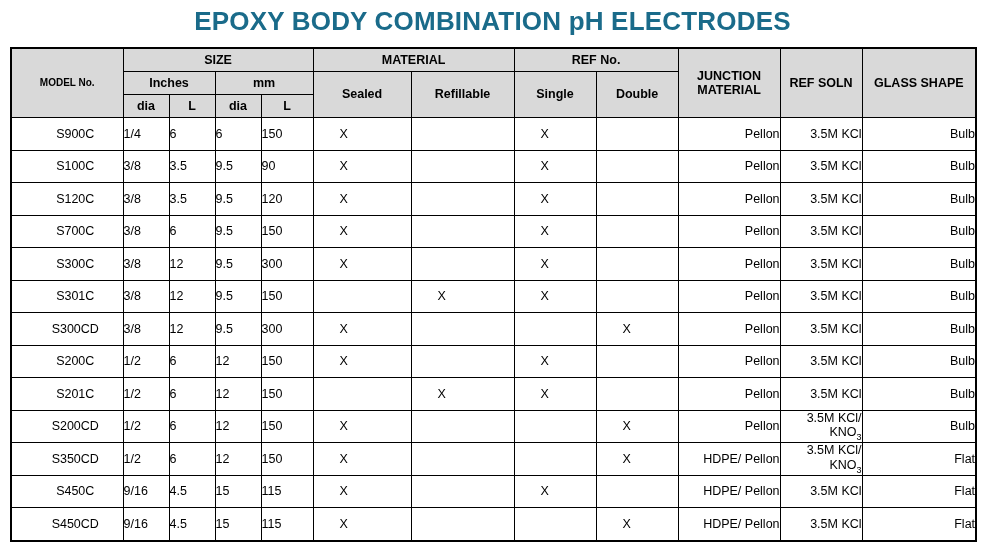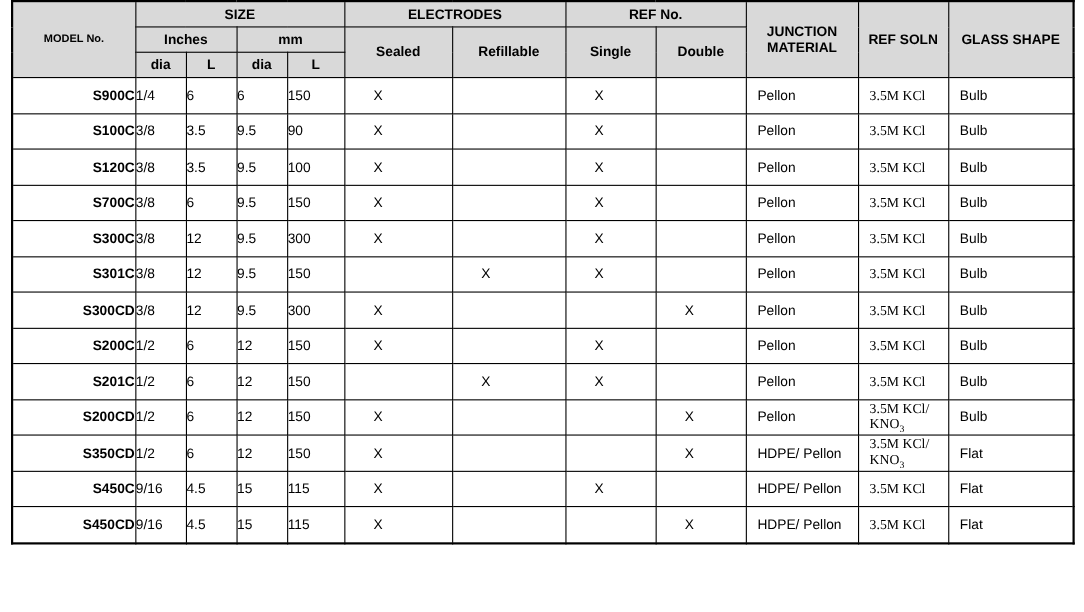--- a/index.html
+++ b/index.html
@@ -59,41 +59,40 @@
   }
   thead th.model {
     font-size: 10px;
   }
   tbody td {
     height: 31.5px;
     text-align: center;
     font-size: 12.5px;
   }
   tbody td.model {
-    text-align: right;
+    text-align: center;
     padding-left: 16px;
-    font-weight: bold;
+    font-weight: normal;
   }
   tbody td.leftish {
     text-align: left;
   }
   tbody td.junction,
   tbody td.refsoln,
   tbody td.glass {
-    text-align: left;
+    text-align: right;
     padding-left: 10px;
   }
   tbody td.mark {
     text-align: left;
     padding-left: 26px;
   }
   td.multiline {
     line-height: 1.15;
     padding-top: 2px;
-    font-family: Liberation Serif, serif;
   }
   .sub {
     font-size: 9px;
     vertical-align: sub;
   }
   
   col.c-model   { width: 112px; }
   col.c-india   { width: 46px; }
   col.c-inl     { width: 46px; }
   col.c-mmdia   { width: 46px; }
@@ -104,20 +103,21 @@
   col.c-double  { width: 82px; }
   col.c-junct   { width: 102px; }
   col.c-refsoln { width: 82px; }
   col.c-glass   { width: 114px; }
 </style>
 </head>
 <body>
 
 <div class="page">
 
+  <h1 class="title">EPOXY BODY COMBINATION pH ELECTRODES</h1>
 
   <div class="table-wrap">
     <table class="spec">
       <colgroup>
         <col class="c-model">
           <col class="c-india">
           <col class="c-inl">
           <col class="c-mmdia">
           <col class="c-mml">
         <col class="c-sealed">
@@ -125,21 +125,21 @@
           <col class="c-single">
           <col class="c-double">
         <col class="c-junct">
           <col class="c-refsoln">
           <col class="c-glass">
       </colgroup>
       <thead>
         <tr>
           <th class="model" rowspan="3">MODEL No.</th>
           <th colspan="4">SIZE</th>
-          <th colspan="2">ELECTRODES</th>
+          <th colspan="2">MATERIAL</th>
           <th colspan="2">REF No.</th>
           <th rowspan="3">
             <div>JUNCTION MATERIAL</div>
           </th>
           <th rowspan="3">
             <div>REF SOLN</div>
           </th>
           <th rowspan="3">
             <div>GLASS SHAPE</div>
           </th>
@@ -186,21 +186,21 @@
             <td class="mark"></td>
             <td class="junction">Pellon</td>
             <td class="refsoln multiline">3.5M KCl</td>
             <td class="glass">Bulb</td>
           </tr>
           <tr>
             <td class="model">S120C</td>
             <td class="leftish">3/8</td>
             <td class="leftish">3.5</td>
             <td class="leftish">9.5</td>
-            <td class="leftish">100</td>
+            <td class="leftish">120</td>
             <td class="mark">X</td>
             <td class="mark"></td>
             <td class="mark">X</td>
             <td class="mark"></td>
             <td class="junction">Pellon</td>
             <td class="refsoln multiline">3.5M KCl</td>
             <td class="glass">Bulb</td>
           </tr>
           <tr>
             <td class="model">S700C</td>

